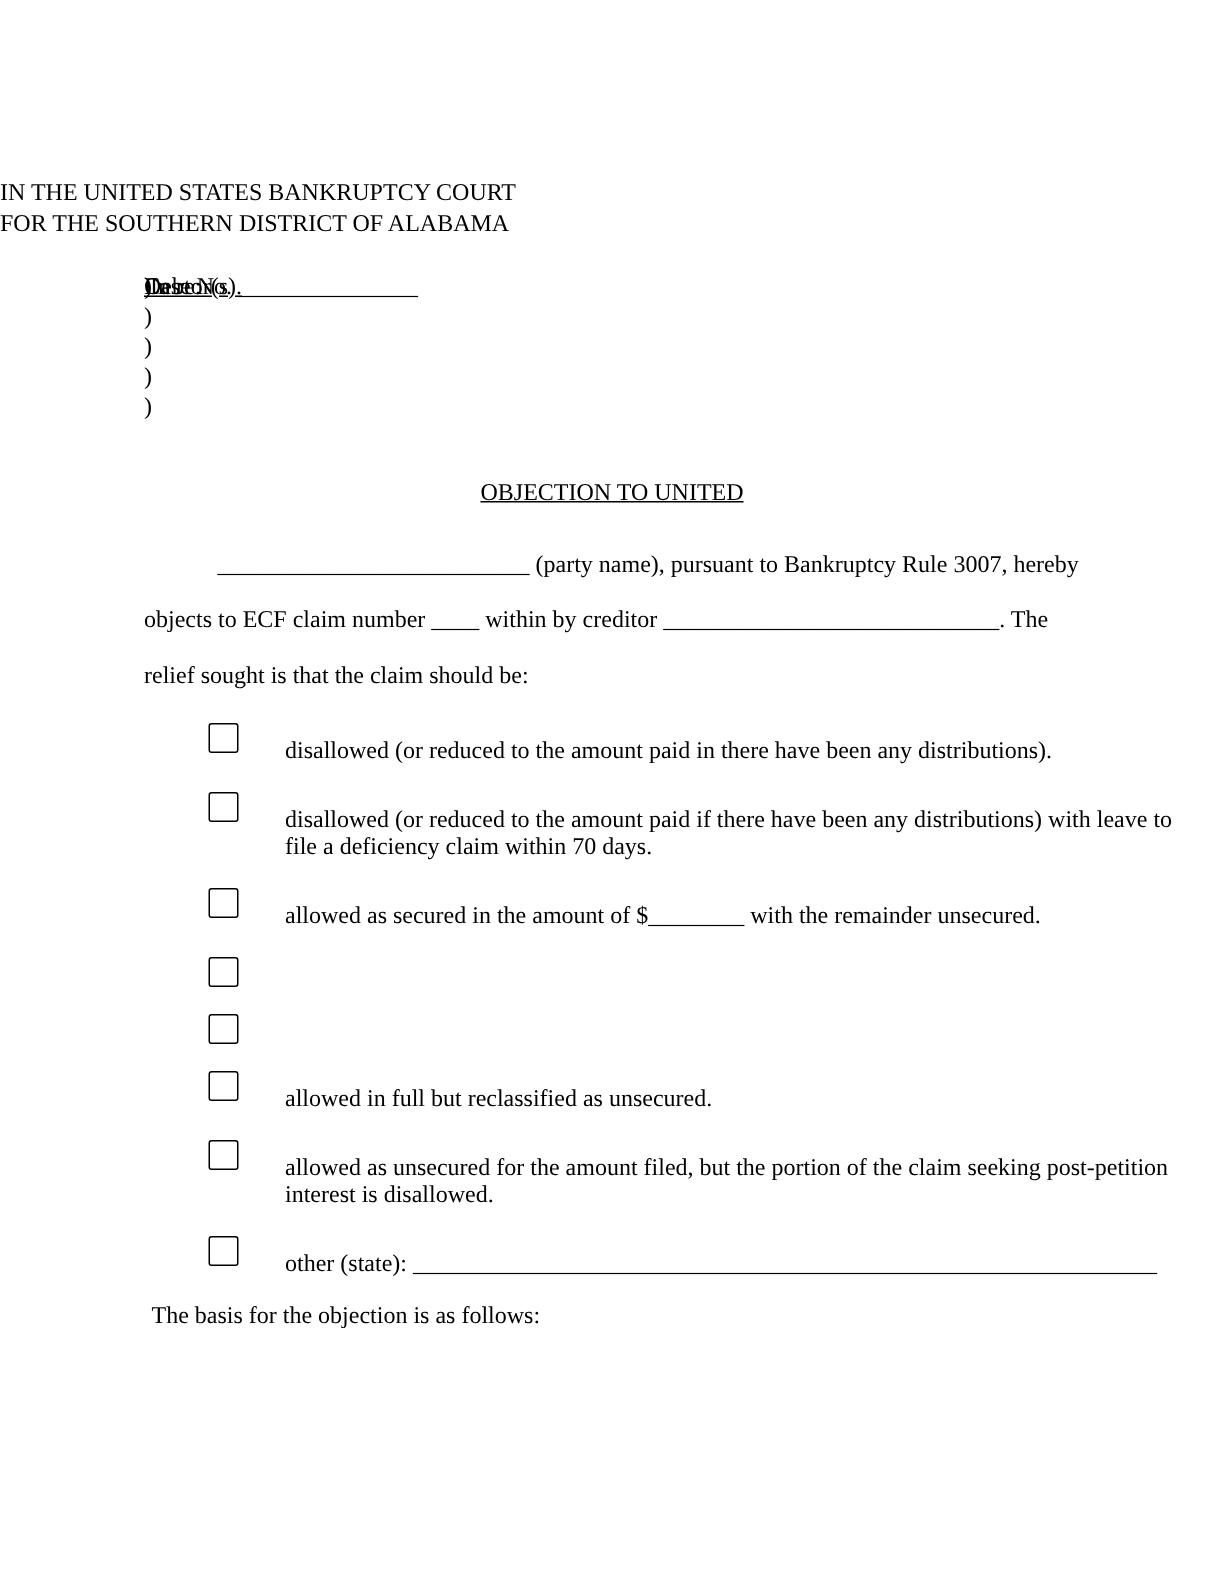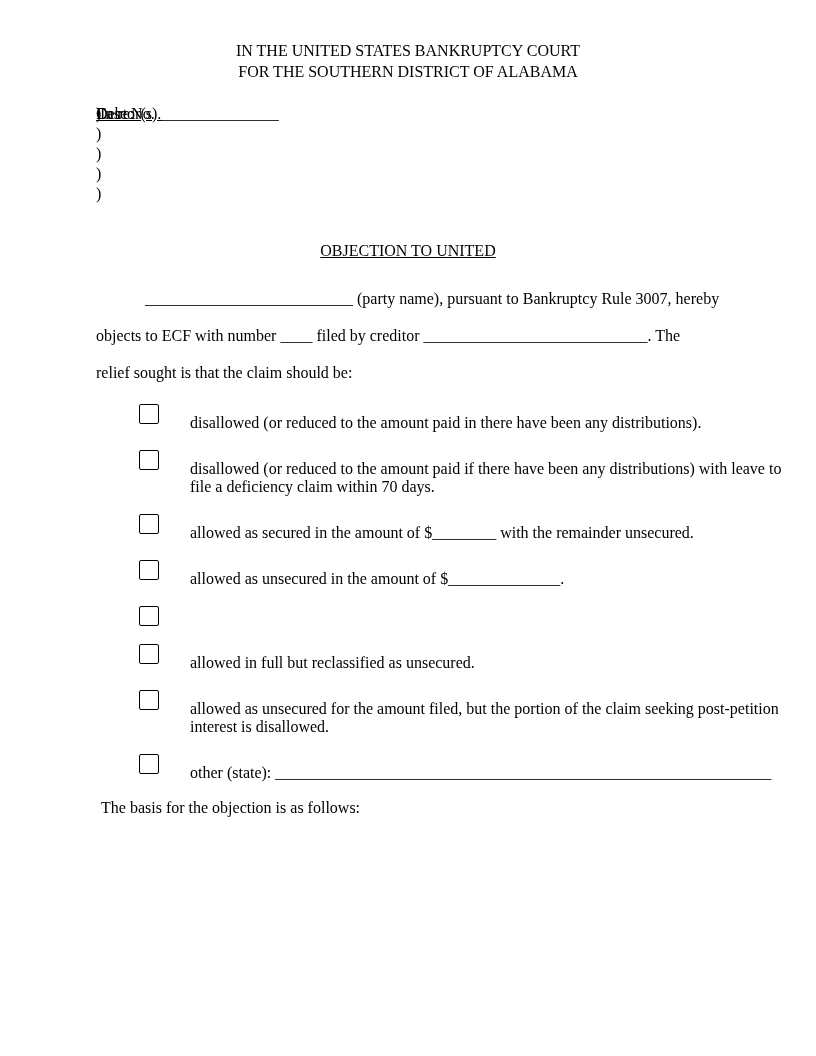--- a/index.html
+++ b/index.html
@@ -9,22 +9,22 @@
     width: 816px;
     height: 1056px;
     margin: 0 auto;
     background: #ffffff;
     color: #000000;
     font-family: "Liberation Serif", "DejaVu Serif", serif;
     font-size: 16px;
     overflow: hidden;
   }
   .court-header {
-    padding-top: 40px;
-    text-align: center;
+    padding-top: 118px;
+    text-align: left;
     line-height: 21px;
   }
   .caption {
     position: relative;
     margin: 22px 0 0 96px;
     height: 102px;
     line-height: 20px;
   }
   .caption .in-re    { position: absolute; left: 4px;    top: 0; }
   .caption .parens   { position: absolute; left: 288;  top: 0; }
@@ -91,21 +91,21 @@
     <div class="case-no">Case No. _______________</div>
     <div class="debtors">Debtor(s).</div>
   </div>
 
   <div class="doc-title">
     <span>OBJECTION TO UNITED</span>
   </div>
 
   <div class="opening-para">
     <div class="indent">__________________________ (party name), pursuant to Bankruptcy Rule 3007, hereby</div>
-    <div>objects to ECF with number ____ filed by creditor ____________________________.  The</div>
+    <div>objects to ECF claim number ____ within by creditor ____________________________.  The</div>
     <div>relief sought is that the claim should be:</div>
   </div>
 
   <div class="options">
 
     <div class="option-row">
       <span class="checkbox"></span>
       <span class="option-text">disallowed (or reduced to the amount paid in there have been any distributions).</span>
     </div>
 
@@ -114,21 +114,20 @@
       <span class="option-text">disallowed (or reduced to the amount paid if there have been any distributions) with leave to file a deficiency claim within 70 days.</span>
     </div>
 
     <div class="option-row">
       <span class="checkbox"></span>
       <span class="option-text">allowed as secured in the amount of $________ with the remainder unsecured.</span>
     </div>
 
     <div class="option-row">
       <span class="checkbox"></span>
-      <span class="option-text">allowed as unsecured in the amount of $______________.</span>
     </div>
 
     <div class="option-row">
       <span class="checkbox"></span>
     </div>
 
     <div class="option-row">
       <span class="checkbox"></span>
       <span class="option-text">allowed in full but reclassified as unsecured.</span>
     </div>

